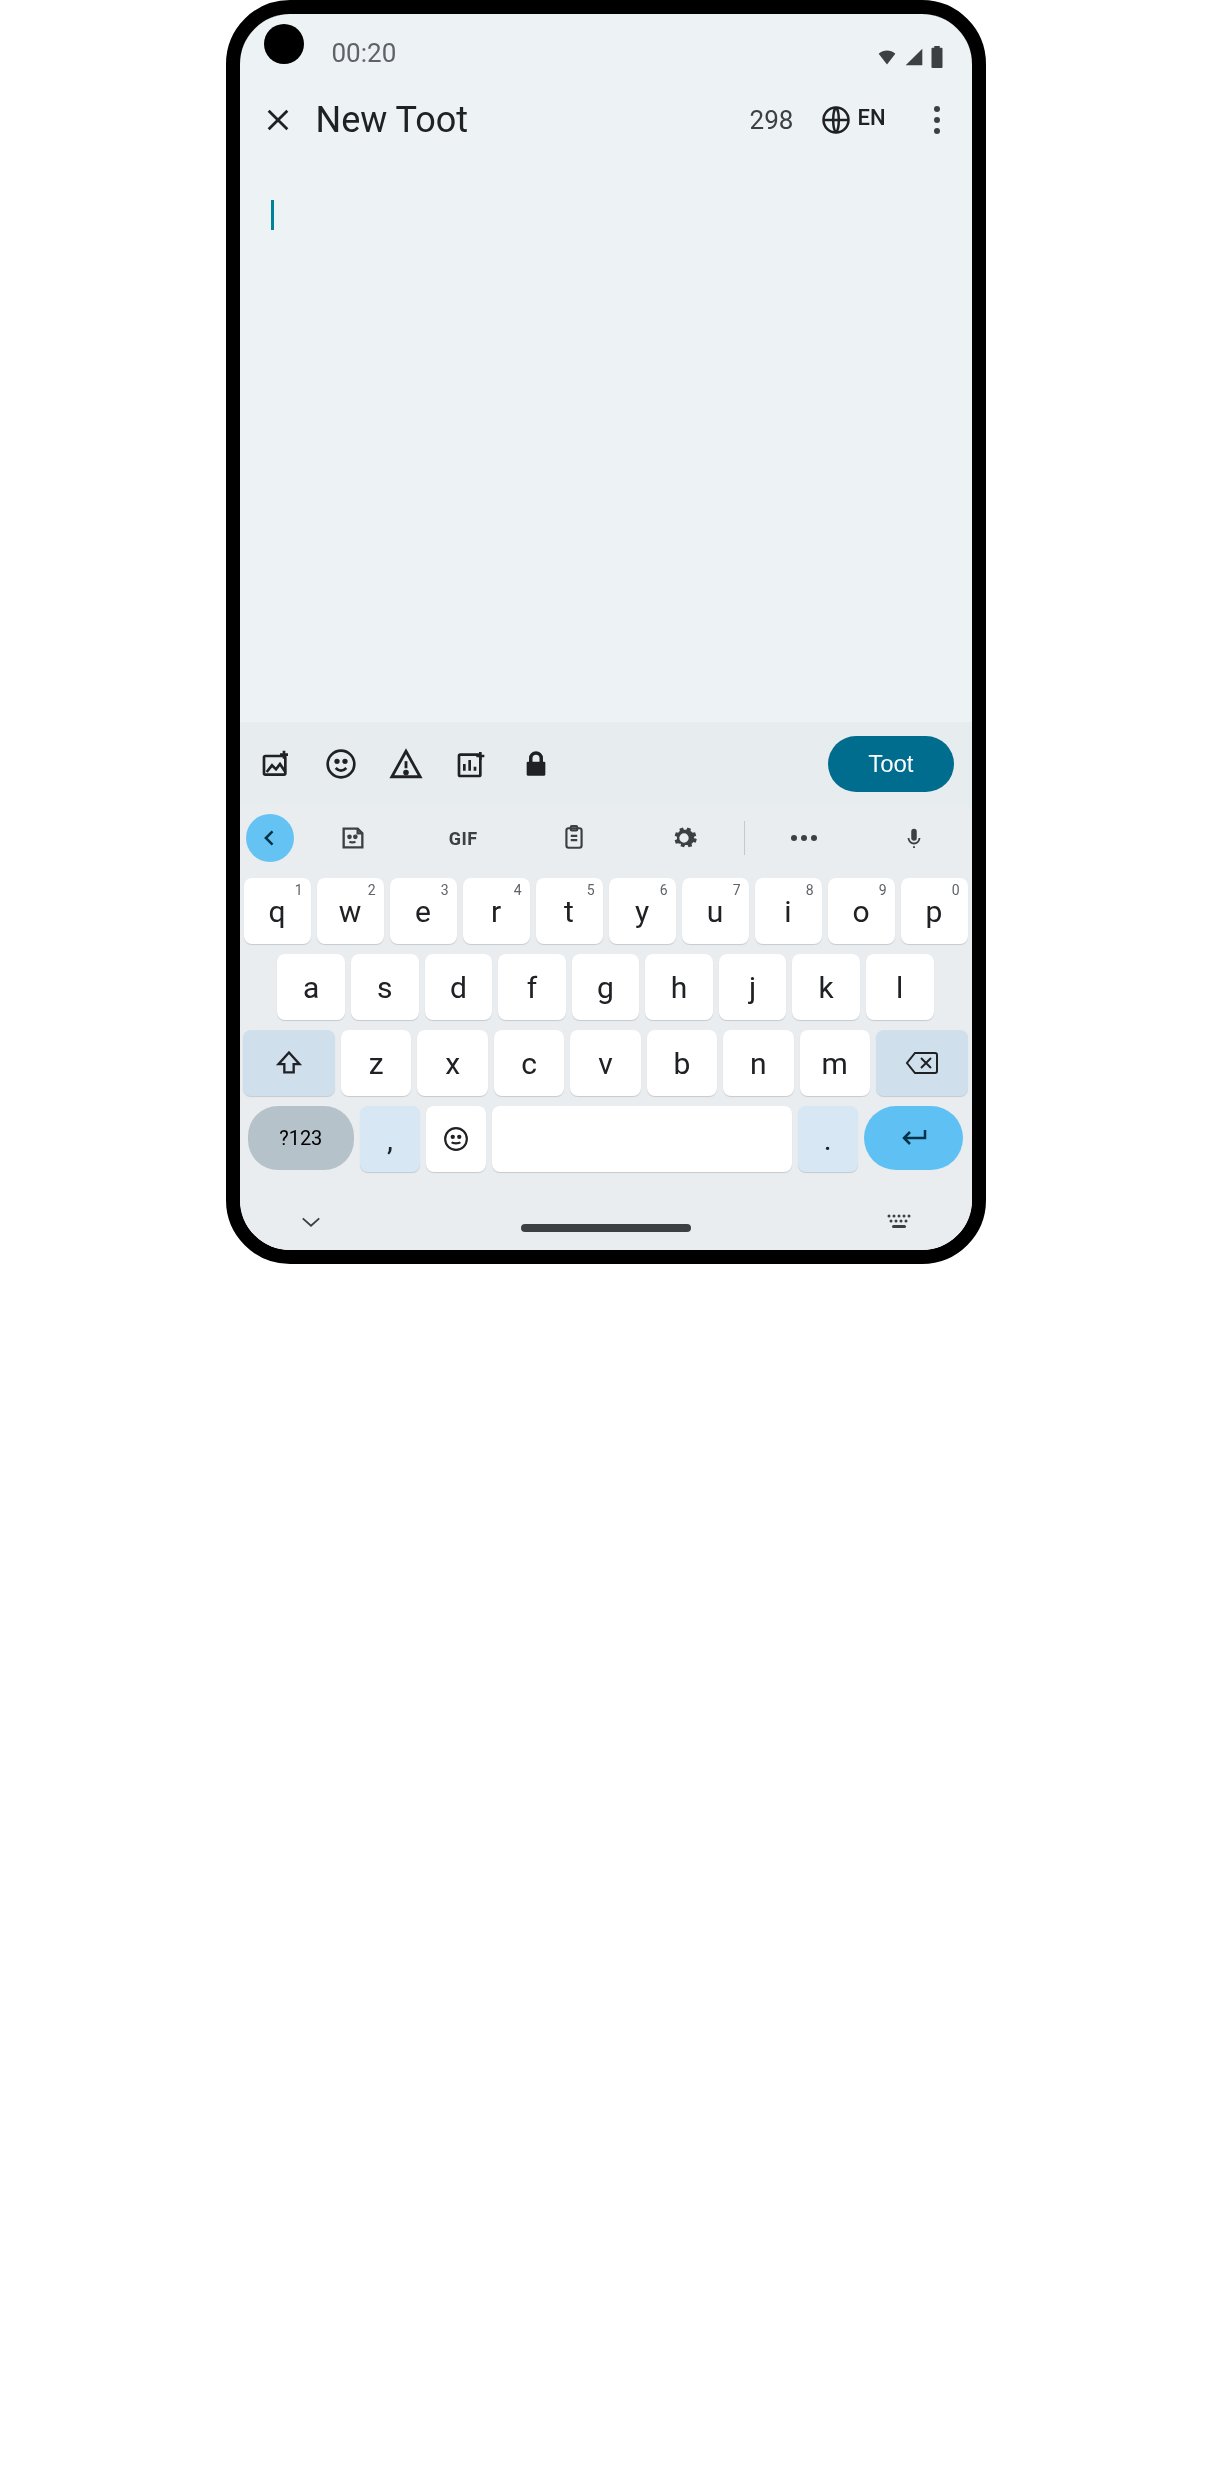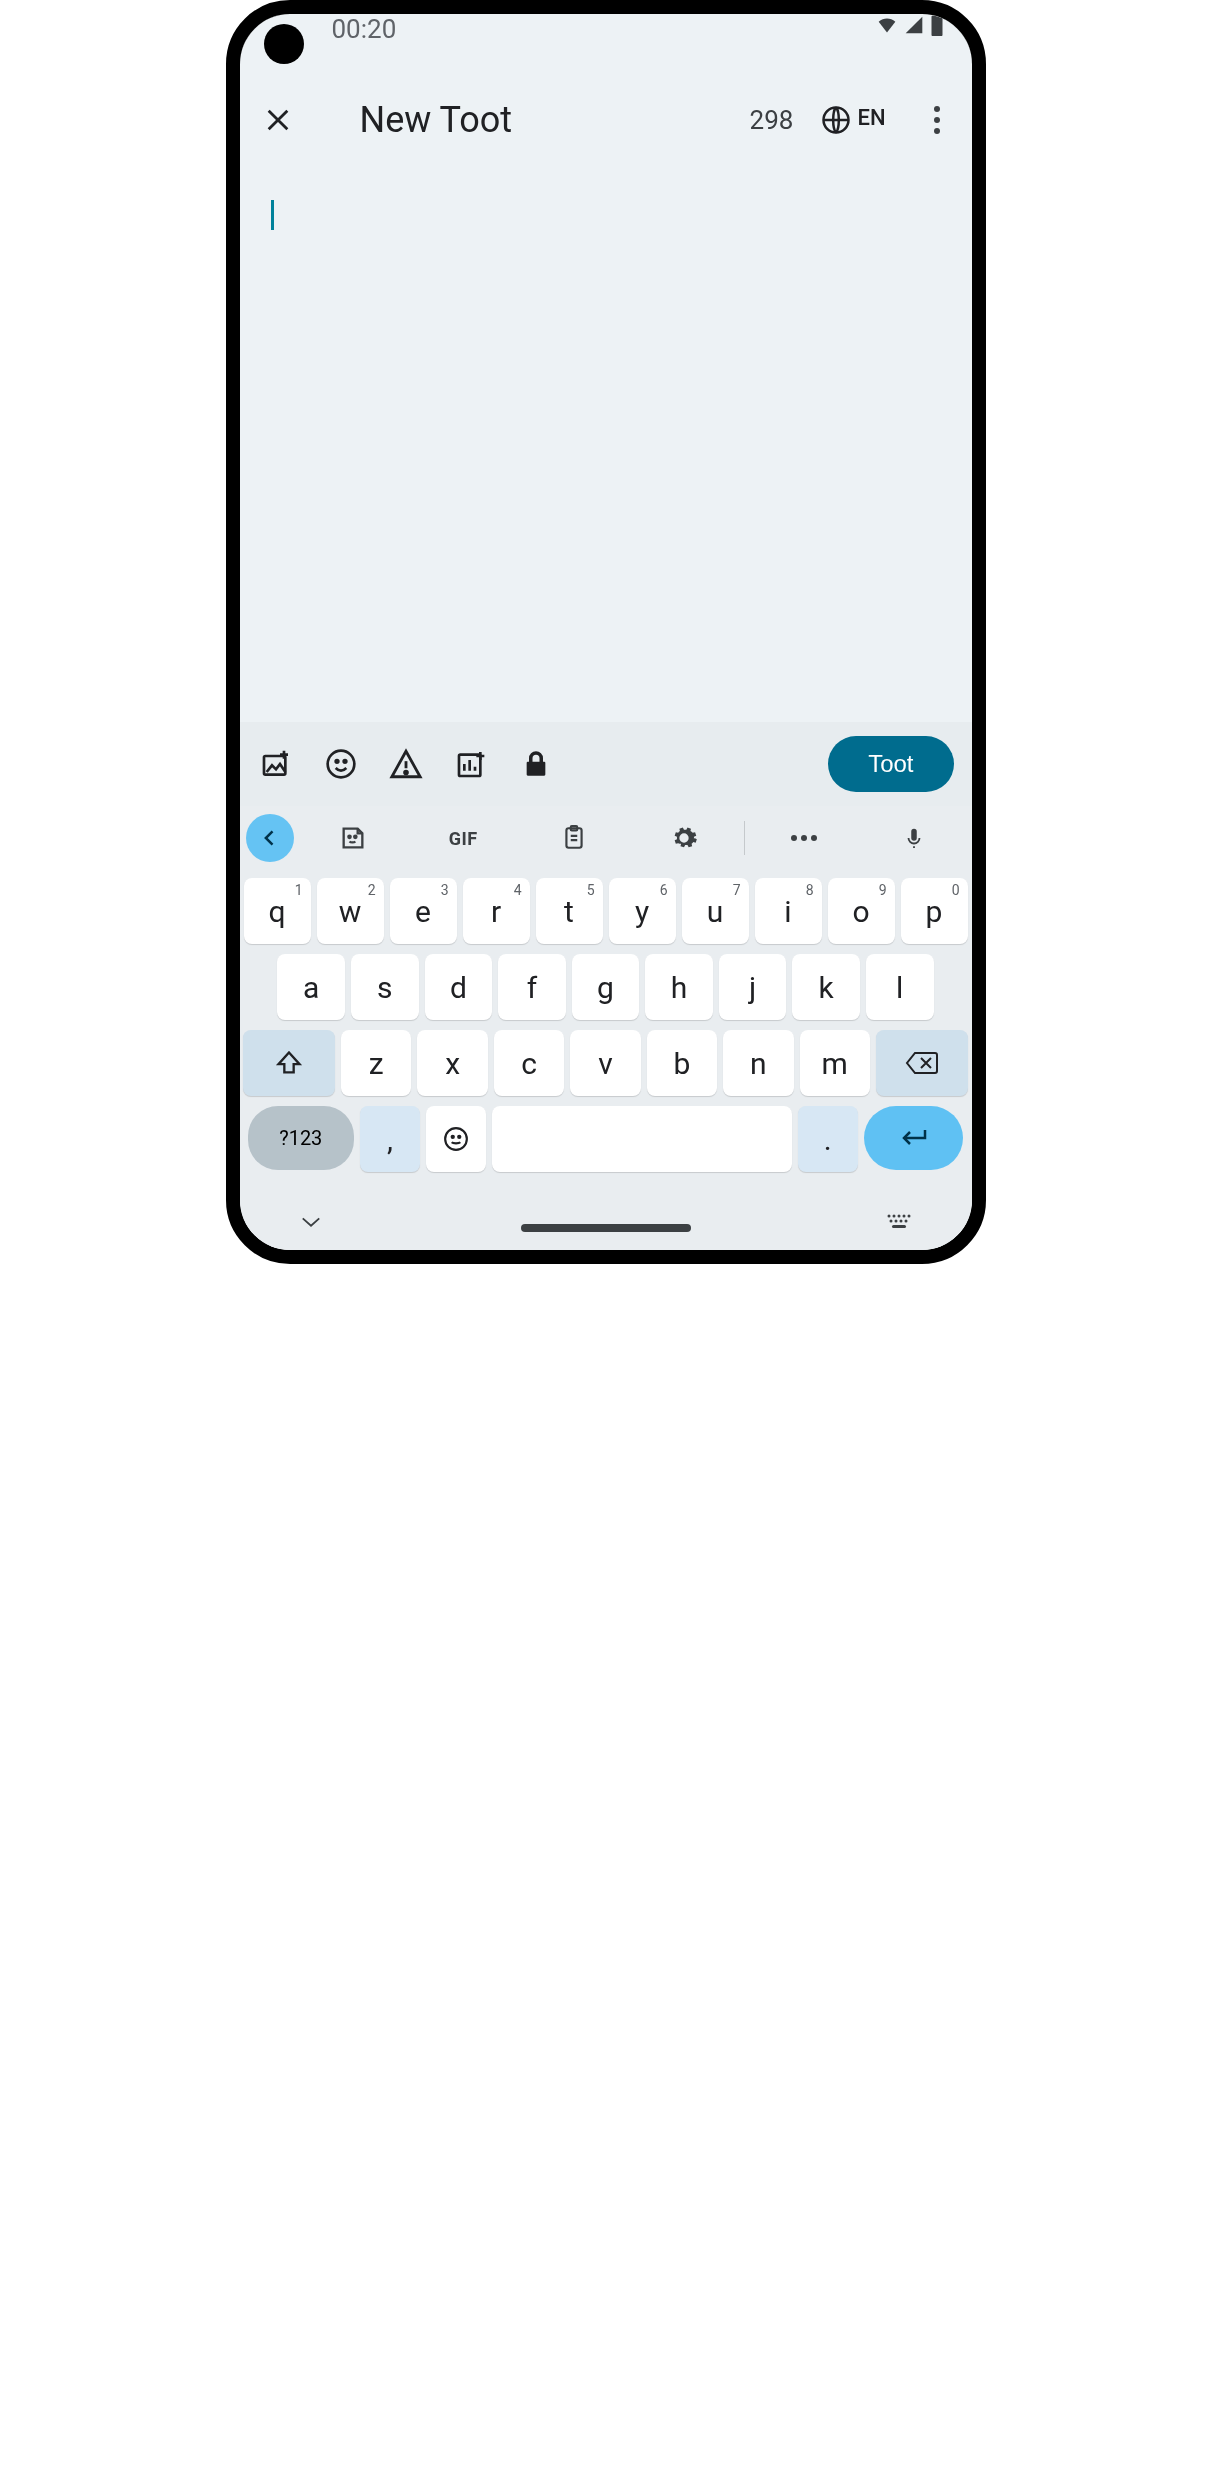--- a/index.html
+++ b/index.html
@@ -22,21 +22,21 @@
   .screen {
     background: #edf2f5;
     border-radius: 50px;
     overflow: hidden;
     position: relative;
   }
   
   .status-bar {
     height: 54px;
     display: flex;
-    align-items: flex-start;
+    align-items: flex-end;
     justify-content: space-between;
     padding: 0 28px 0 0;
     color: #3c4043;
     font-size: 26px;
     position: relative;
   }
   .camera {
     position: absolute;
     top: 10px;
     left: 24px;
@@ -49,21 +49,21 @@
   .status-icons { display: flex; gap: 6px; align-items:center; }
   
   .app-bar {
     display: flex;
     align-items: center;
     padding: 30px 24px 20px 24px;
     gap: 18px;
     color: #202124;
   }
   .close-btn { font-size: 34px; line-height:1; cursor:pointer; width:34px; text-align:center;}
-  .title { font-size: 36px; font-weight: 400; flex:0 0 auto;margin-left:44px; }
+  .title { font-size: 36px; font-weight: 400; flex:0 0 auto; }
   .app-bar-spacer { flex: 1; }
   .char-count { font-size: 26px; color:#3c4043; margin-right:10px;}
   .lang-btn { display:flex; gap:6px; font-size:22px; font-weight:500; cursor:pointer;}
   .globe-svg { width:30px; height:30px; }
   .more-btn { margin-left:22px; cursor:pointer; display:flex; flex-direction:column; gap:5px; padding:8px;}
   .more-dot { width:6px; height:6px; background:#3c4043; border-radius:50%; }
   
   .compose {
     padding: 36px 30px 20px 30px;
     min-height: 560px;

